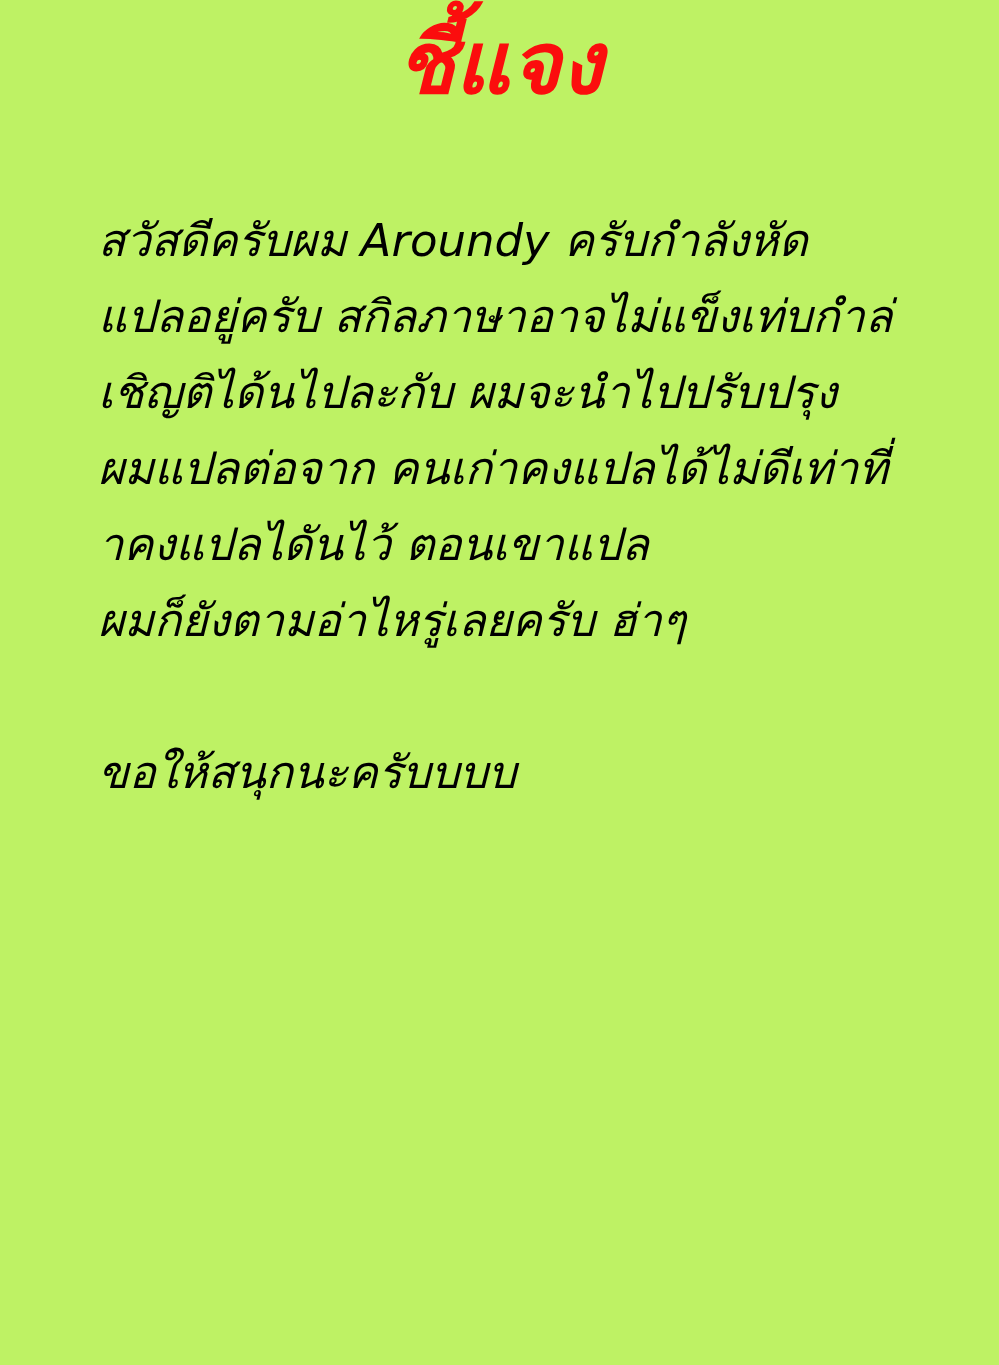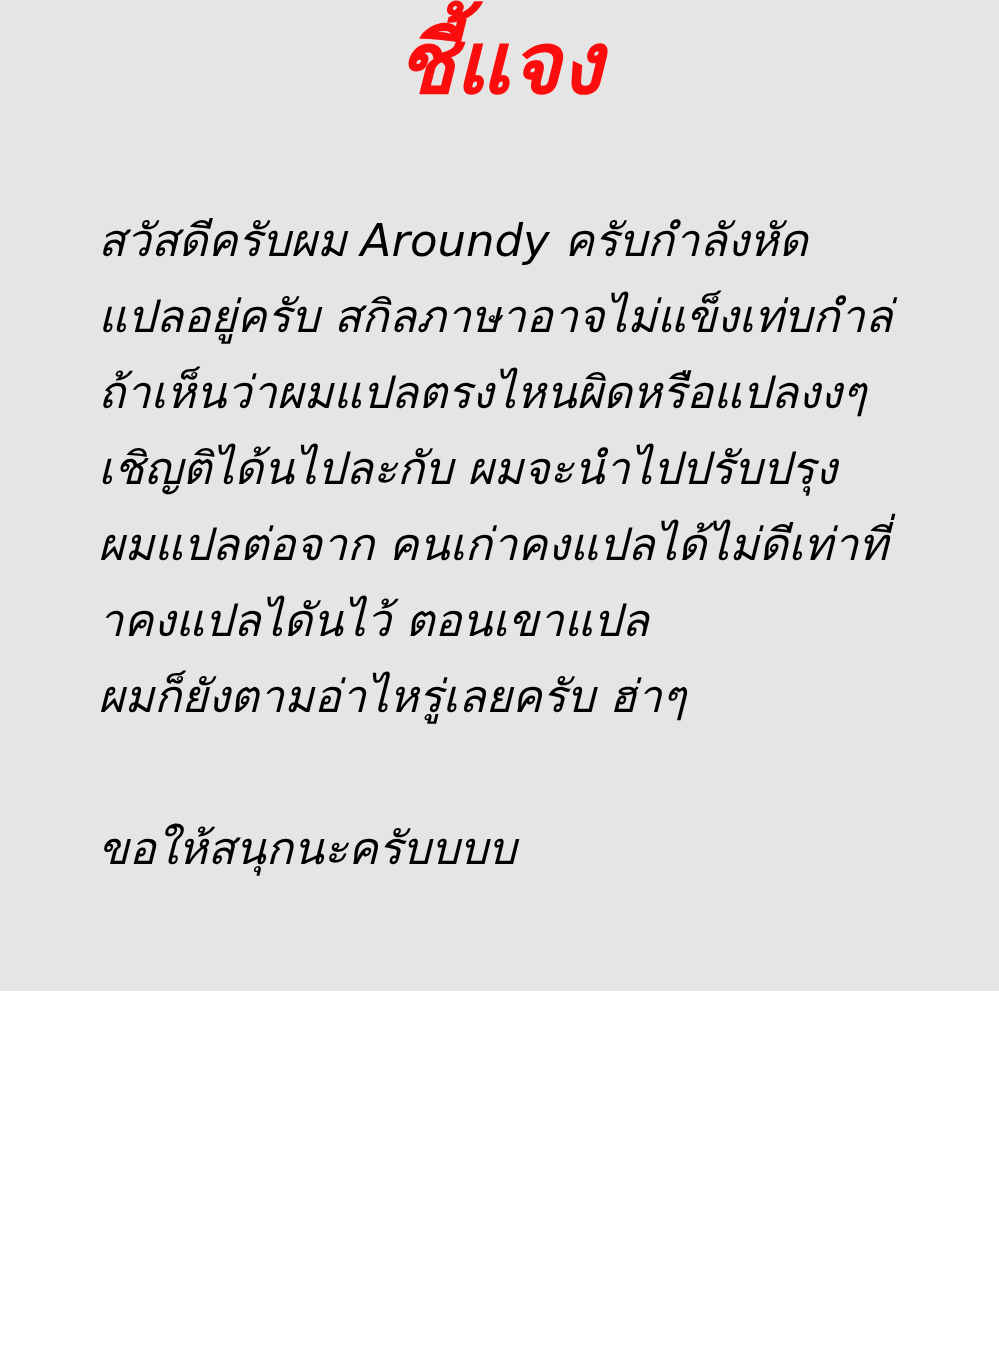--- a/index.html
+++ b/index.html
@@ -9,22 +9,22 @@
   }
   body {
     width: 999px;
     height: 1365px;
     position: relative;
     overflow: hidden;
     font-family: "DejaVu Sans", "Liberation Sans", sans-serif;
   }
   .page {
     width: 999px;
-    height: 991px;
-    background: #e5e5e5;
+    height: 1365px;
+    background: #bef264;
     box-sizing: border-box;
     position: relative;
   }
   .title {
     text-align: center;
     color: #fb0d0d;
     font-size: 86px;
     font-weight: 700;
     font-style: italic;
     line-height: 1.15;
@@ -53,21 +53,20 @@
 </head>
 <body>
 
 <div class="page">
 
   <h1 class="title">ชี้แจง</h1>
 
   <div class="body-block">
     <div class="line">สวัสดีครับผม Aroundy ครับกำลังหัด</div>
     <div class="line">แปลอยู่ครับ สกิลภาษาอาจไม่แข็งเท่บกำล่</div>
-    <div class="line">ถ้าเห็นว่าผมแปลตรงไหนผิดหรือแปลงงๆ</div>
     <div class="line">เชิญติได้นไปละกับ ผมจะนำไปปรับปรุง</div>
     <div class="line">ผมแปลต่อจาก คนเก่าคงแปลได้ไม่ดีเท่าที่</div>
     <div class="line">าคงแปลไดันไว้ ตอนเขาแปล</div>
     <div class="line">ผมก็ยังตามอ่าไหรู่เลยครับ ฮ่าๆ</div>
     <div class="line blank"></div>
     <div class="line">ขอให้สนุกนะครับบบบ</div>
   </div>
 
 </div>
 

